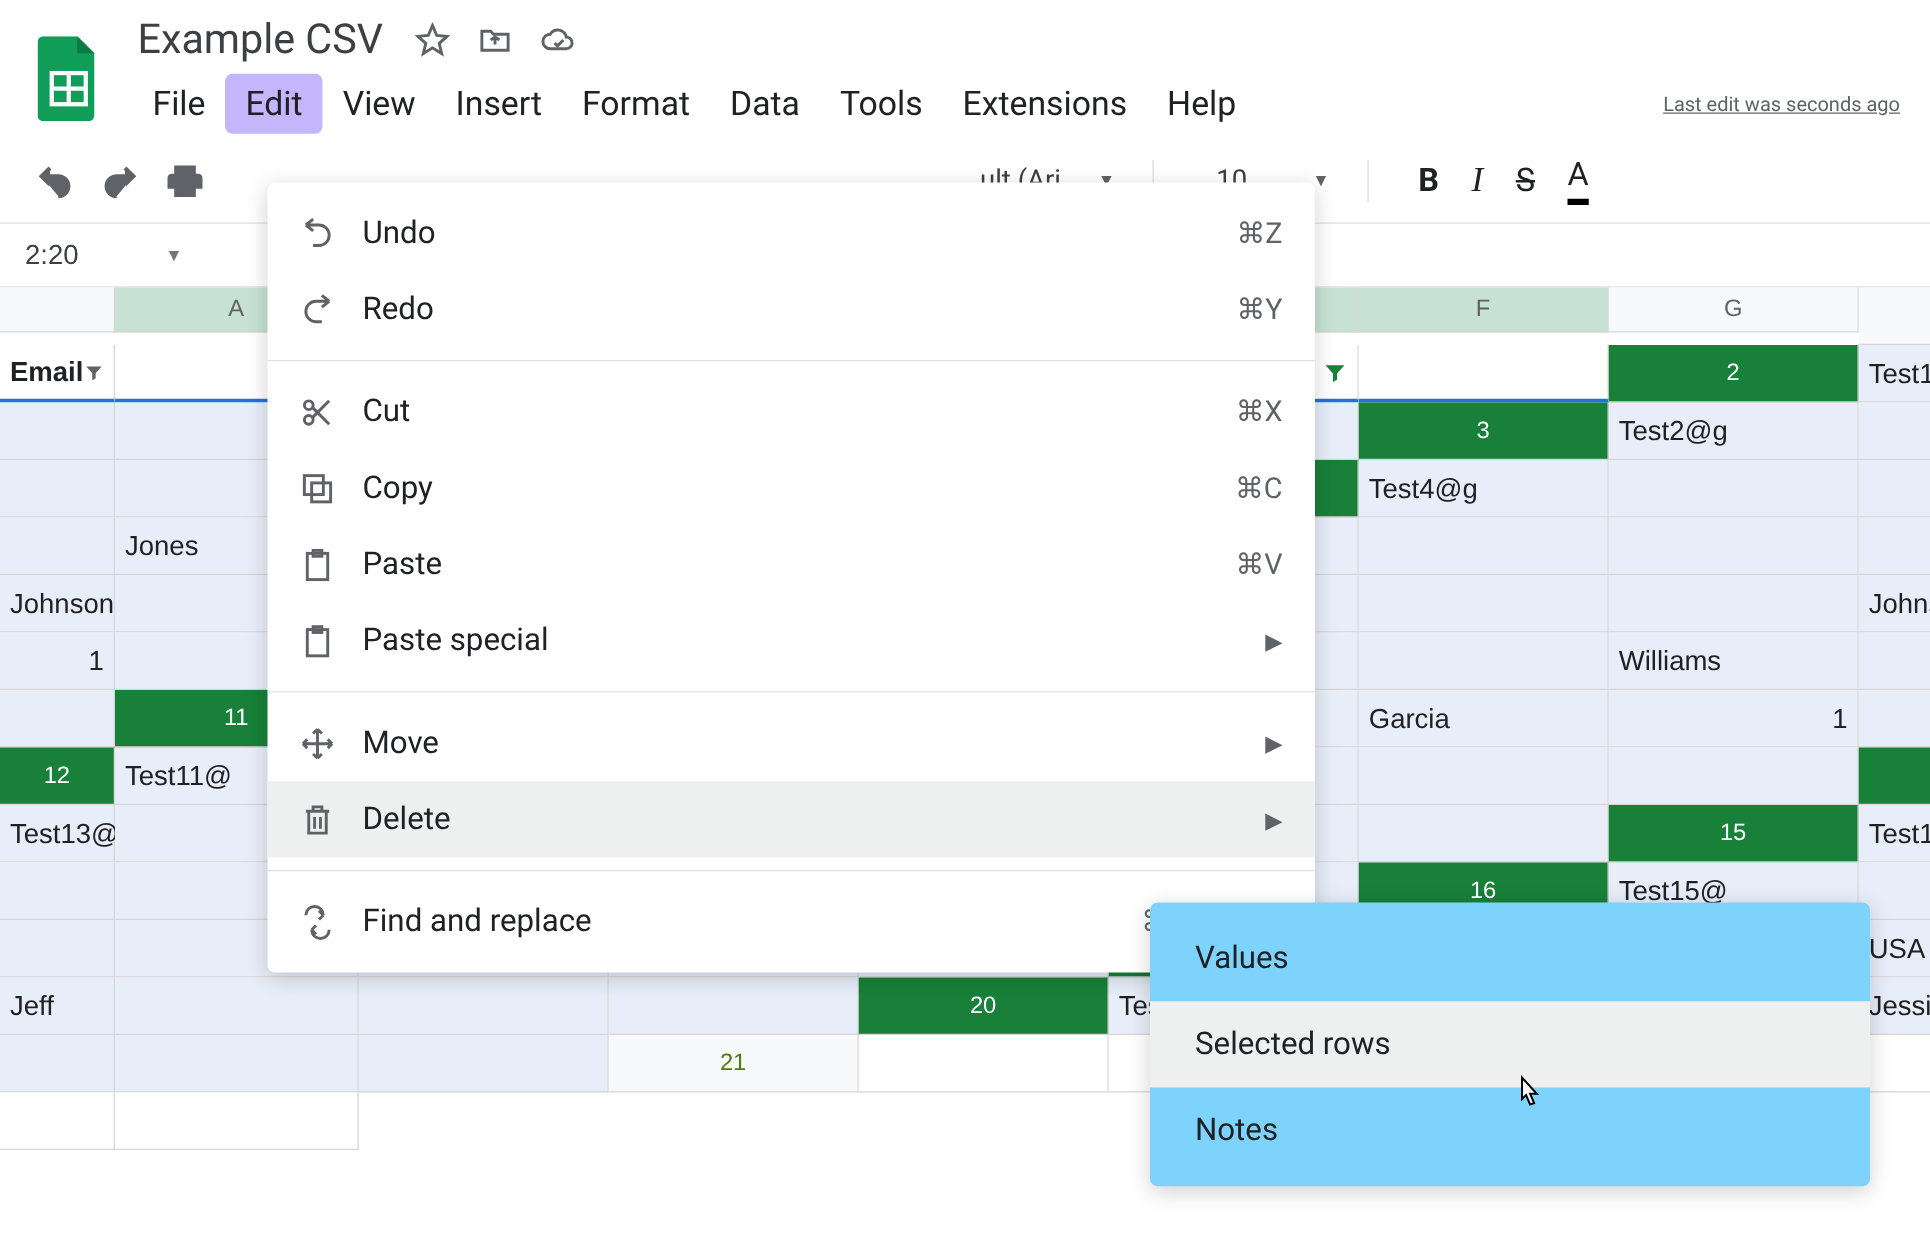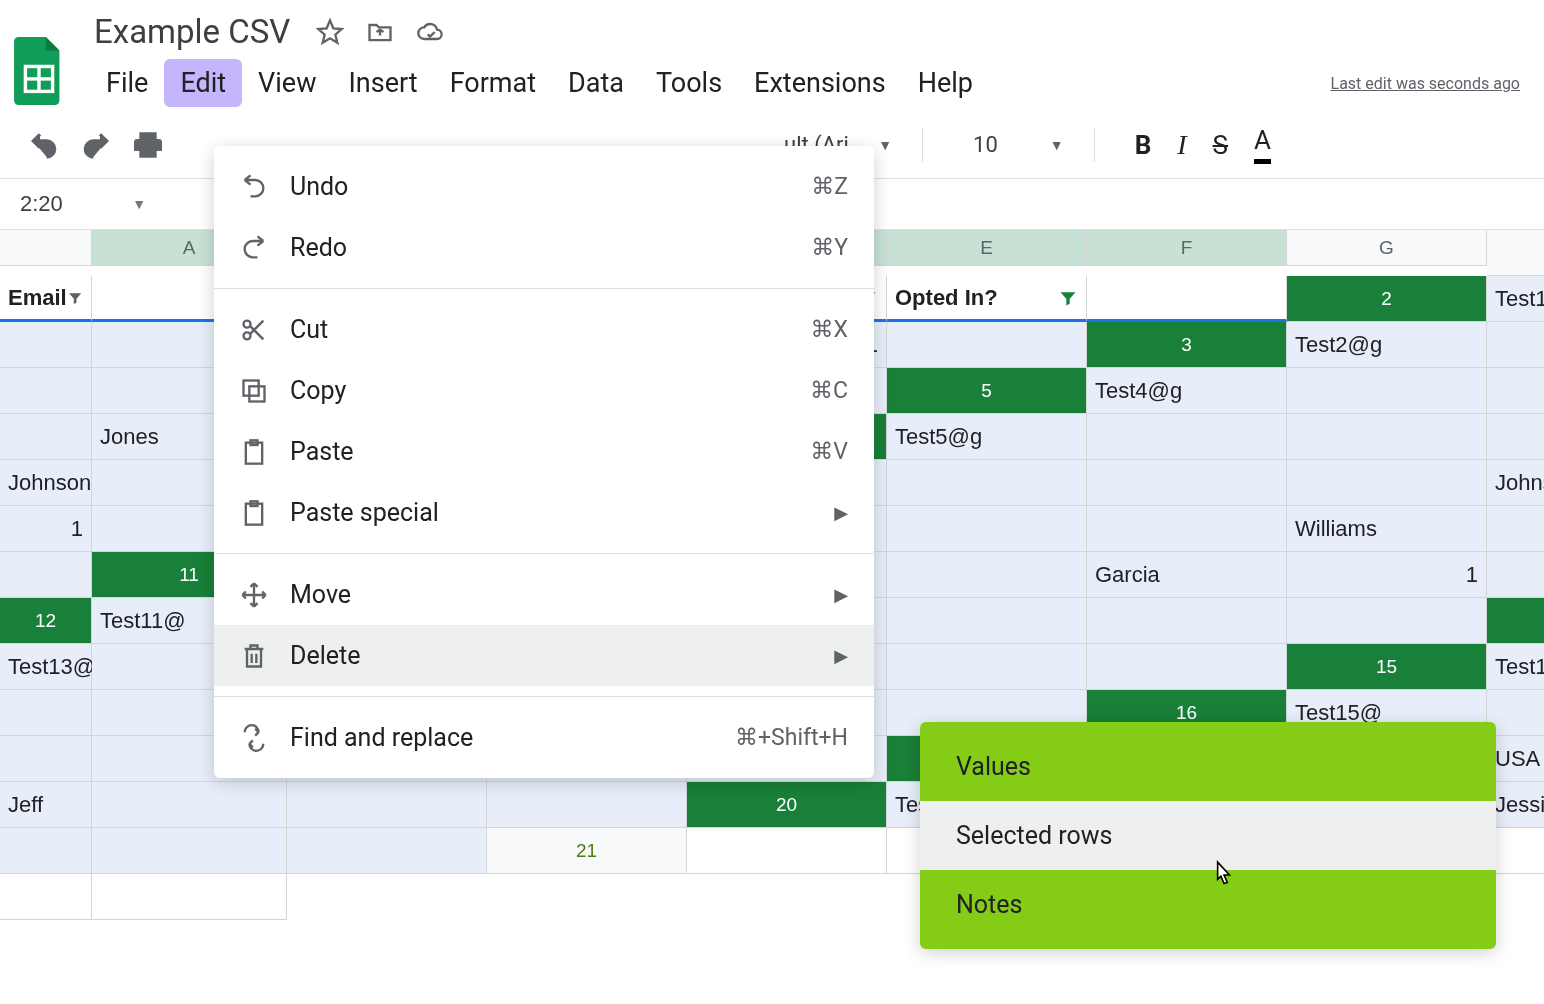--- a/index.html
+++ b/index.html
@@ -10,22 +10,22 @@
     font-size: 18px;
     overflow: hidden;
     width: 1544px;
     height: 1004px;
     position: relative;
   }
 
   
   .header {
     display: flex;
-    align-items: flex-end;
-    padding: 10px 20px 0 12px;
+    align-items: center;
+    padding: 10px 20px 0 28px;
   }
   .logo {
     width: 54px;
     height: 72px;
     margin-right: 24px;
     margin-top: 8px;
     display: flex;
     align-items: center;
     justify-content: center;
   }
@@ -179,21 +179,21 @@
   .filter-icon {
     width: 20px; height: 20px;
     margin-left: auto;
   }
 
   
   .dropdown {
     position: absolute;
     top: 146px;
     left: 214px;
-    width: 660px;
+    width: 838px;
     background: #fff;
     box-shadow: 0 4px 18px rgba(0,0,0,0.18);
     border-radius: 6px;
     padding: 10px 0;
     z-index: 100;
   }
   .dd-item {
     display: flex;
     align-items: center;
     padding: 16px 26px;
@@ -224,21 +224,21 @@
     background: #e0e0e0;
     margin: 10px 0;
   }
 
   
   .submenu {
     position: absolute;
     top: 722px;
     left: 920px;
     width: 576px;
-    background: #84cc16;
+    background: #7dd3fc;
     box-shadow: 0 4px 18px rgba(0,0,0,0.18);
     border-radius: 6px;
     padding: 10px 0;
     z-index: 101;
   }
   .submenu .dd-item { padding: 20px 36px; }
 
   .cursor-ptr {
     position: absolute;
     top: 860px;

